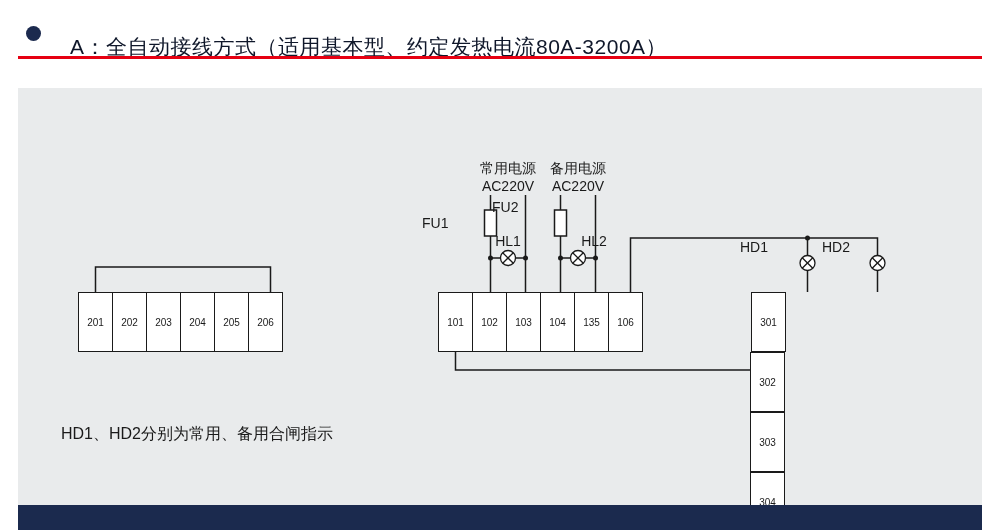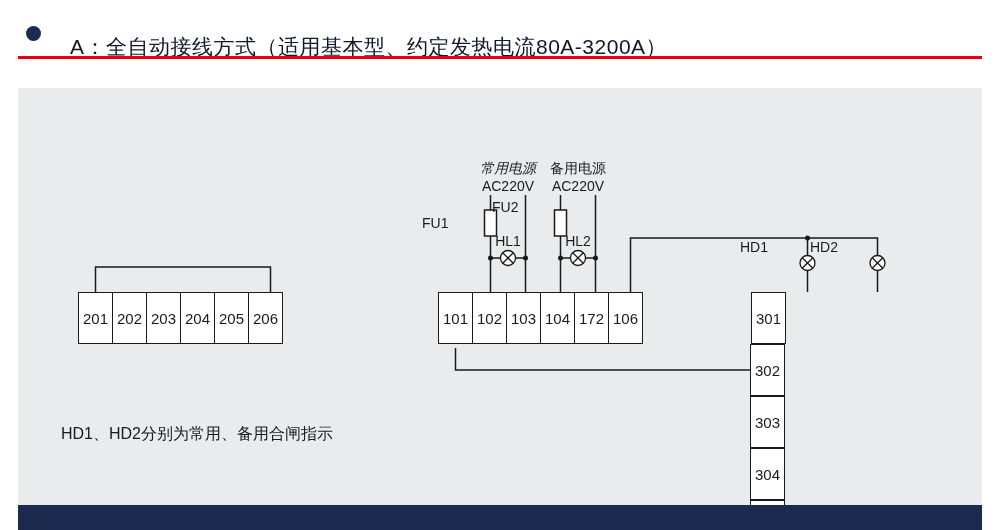--- a/index.html
+++ b/index.html
@@ -4,23 +4,23 @@
 <style>
   html,body{margin:0;padding:0;background:#fff;}
   .page{position:relative;width:1000px;height:530px;background:#ffffff;overflow:hidden;
         font-family:"Liberation Sans","DejaVu Sans",sans-serif;color:#1a1a1a;}
   .bullet{position:absolute;left:26px;top:26px;width:15px;height:15px;border-radius:50%;background:#1b2a4e;}
   .title{position:absolute;left:50px;top:19px;font-size:21px;font-weight:400;color:#0f172a;letter-spacing:.5px;white-space:nowrap;margin-left:20px;}
   .rule{position:absolute;left:18px;top:56px;width:964px;height:3px;background:#e60012;}
   .panel{position:absolute;left:18px;top:88px;width:964px;height:417px;background:#e9ebec;}
   .panel svg{position:absolute;left:0;top:0;}
   .tblock{position:absolute;display:flex;top:204px;}
-  .tcell{width:35px;height:52px;box-sizing:border-box;border:1px solid #1a1a1a;margin-left:-1px;
+  .tcell{width:35px;height:60px;box-sizing:border-box;border:1px solid #1a1a1a;margin-left:-1px;
          background:#ffffff;display:flex;align-items:center;justify-content:center;
-         font-size:15px;color:#1a1a1a;}
+         font-size:10px;color:#1a1a1a;}
   .tcell:first-child{margin-left:0;}
   .dlabel{position:absolute;font-size:14px;line-height:16px;color:#1a1a1a;white-space:nowrap;}
   .tc{text-align:center;}
   .tr{text-align:left;}
   .notes{position:absolute;left:10px;top:332px;font-size:16px;line-height:27px;color:#1a1a1a;}
   .notes .ind{padding-left:33px;}
   .footer{position:absolute;left:18px;top:505px;width:964px;height:25px;background:#1b2a4e;}
 </style>
 </head>
 <body>
@@ -73,47 +73,47 @@
 
       <g fill="#1a1a1a">
         <circle cx="472.5" cy="170" r="2.5"></circle>
         <circle cx="507.5" cy="170" r="2.5"></circle>
         <circle cx="542.5" cy="170" r="2.5"></circle>
         <circle cx="577.5" cy="170" r="2.5"></circle>
         <circle cx="789.5" cy="150" r="2.5"></circle>
       </g>
     </svg>
 
-    <div class="dlabel tc" style="left:450px;top:72px;width:80px;font-style:italic;">常用电源</div>
+    <div class="dlabel tc" style="left:450px;top:72px;width:80px;">常用电源</div>
     <div class="dlabel tc" style="left:450px;top:90px;width:80px;">AC220V</div>
     <div class="dlabel tc" style="left:520px;top:72px;width:80px;">备用电源</div>
     <div class="dlabel tc" style="left:520px;top:90px;width:80px;">AC220V</div>
 
     <div class="dlabel tr" style="left:404px;top:127px;width:58px;">FU1</div>
     <div class="dlabel tr" style="left:474px;top:111px;width:58px;">FU2</div>
     <div class="dlabel tc" style="left:460px;top:145px;width:60px;">HL1</div>
-    <div class="dlabel tc" style="left:530px;top:145px;width:60px;">HL2</div>
+    <div class="dlabel tc" style="left:546px;top:145px;width:60px;">HL2</div>
     <div class="dlabel tr" style="left:722px;top:151px;width:58px;">HD1</div>
-    <div class="dlabel tr" style="left:792px;top:151px;width:58px;">HD2</div>
+    <div class="dlabel tr" style="left:792px;top:151px;width:58px;padding-left:12px;">HD2</div>
 
     <div class="tblock" style="left:60px;">
       <div class="tcell">201</div>
       <div class="tcell">202</div>
       <div class="tcell">203</div>
       <div class="tcell">204</div>
       <div class="tcell">205</div>
       <div class="tcell">206</div>
     </div>
 
     <div class="tblock" style="left:420px;">
       <div class="tcell">101</div>
       <div class="tcell">102</div>
       <div class="tcell">103</div>
       <div class="tcell">104</div>
-      <div class="tcell">172</div>
+      <div class="tcell">135</div>
       <div class="tcell">106</div>
     </div>
 
     <div class="tblock" style="left:733px;flex-direction:column;">
       <div class="tcell">301</div>
       <div class="tcell">302</div>
       <div class="tcell">303</div>
       <div class="tcell">304</div>
       <div class="tcell">305</div>
       <div class="tcell">306</div>

